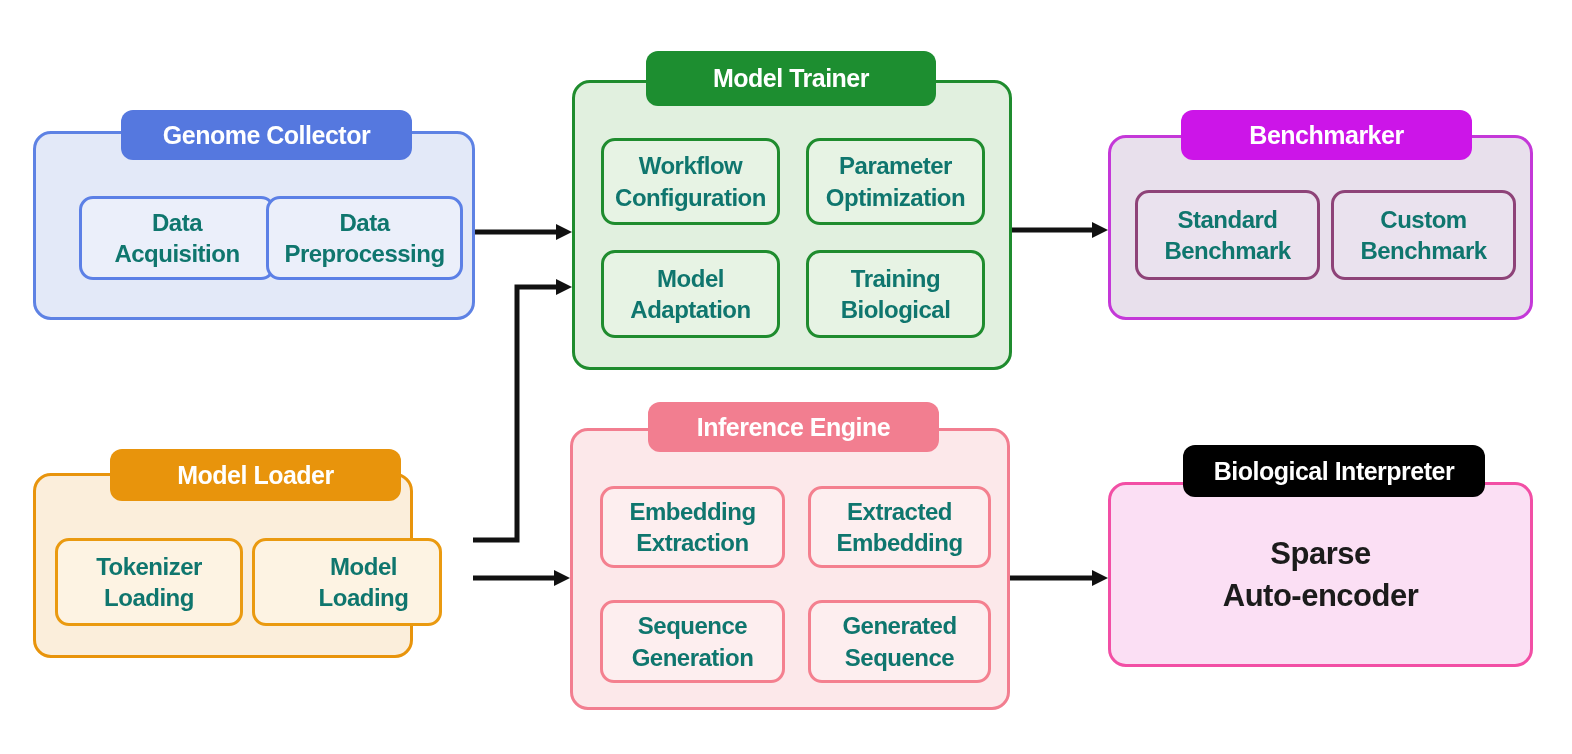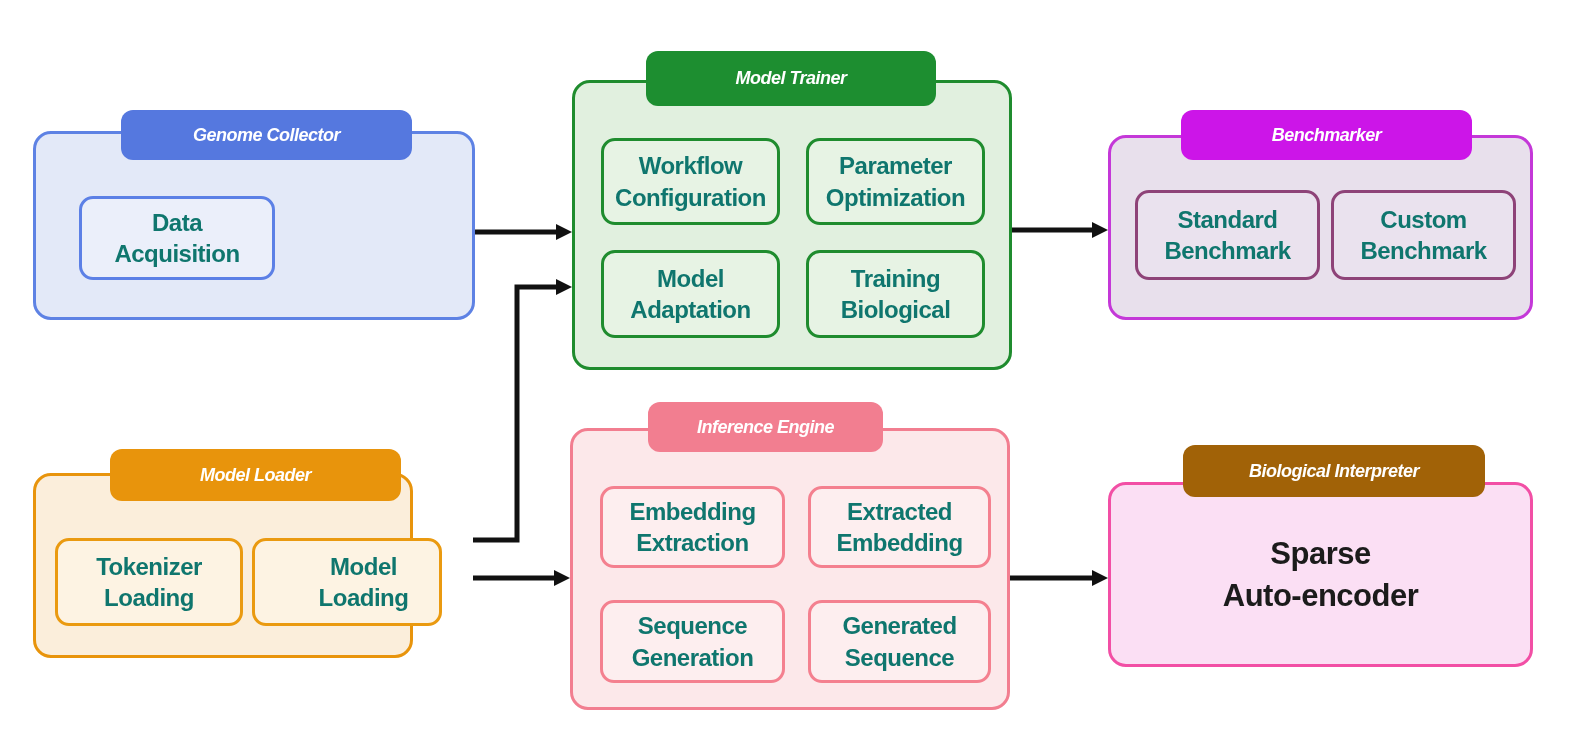--- a/index.html
+++ b/index.html
@@ -6,21 +6,21 @@
   .canvas{
     position:relative;width:1572px;height:754px;background:#ffffff;overflow:hidden;
     font-family:"Liberation Sans",sans-serif;
   }
   svg.arrows{position:absolute;left:0;top:0;z-index:1;pointer-events:none;}
 
   .module{position:absolute;box-sizing:border-box;border:3px solid;border-radius:18px;z-index:2;}
   .mhead{
     position:absolute;box-sizing:border-box;border-radius:12px;z-index:3;
     display:flex;align-items:center;justify-content:center;
-    color:#ffffff;font-weight:700;font-size:18px;letter-spacing:-0.5px;white-space:nowrap;font-style:italic;
+    color:#ffffff;font-weight:700;font-size:25px;letter-spacing:-0.5px;white-space:nowrap;
   }
   .node{
     position:absolute;box-sizing:border-box;border:3px solid;border-radius:14px;
     display:flex;align-items:center;justify-content:center;text-align:center;
     font-weight:700;font-size:24px;letter-spacing:-0.5px;line-height:1.3;color:#0f766e;
     padding:0 5px;
   }
   .freetext{
     position:absolute;inset:0;display:flex;align-items:center;justify-content:center;
     text-align:center;font-weight:700;font-size:31px;letter-spacing:-0.5px;line-height:1.35;
@@ -42,26 +42,26 @@
   .bm-h{left:70px;top:-28px;width:291px;height:50px;background:#CC15E8;}
   .bm-n{background:#EAE2EE;border-color:#8E4378;}
 
   
   .ml-b{left:33px;top:473px;width:380px;height:185px;background:#FBEEDB;border-color:#E8940C;}
   .ml-h{left:74px;top:-27px;width:291px;height:52px;background:#E8940C;}
   .ml-n{background:#FDF3E3;border-color:#EA9A10;}
 
   
   .ie-b{left:570px;top:428px;width:440px;height:282px;background:#FCE8EA;border-color:#F27E90;}
-  .ie-h{left:75px;top:-29px;width:235px;height:50px;background:#F27E90;border-radius:12px;}
+  .ie-h{left:75px;top:-29px;width:291px;height:50px;background:#F27E90;border-radius:12px;}
   .ie-n{background:#FDEEEF;border-color:#F4808F;}
 
   
   .bi-b{left:1108px;top:482px;width:425px;height:185px;background:#FBDFF4;border-color:#F24FA5;}
-  .bi-h{left:72px;top:-40px;width:302px;height:52px;background:#a16207;}
+  .bi-h{left:72px;top:-40px;width:302px;height:52px;background:#000000;}
 </style>
 </head>
 <body>
 
 <div class="canvas">
 
   <svg class="arrows" width="1572" height="754" viewBox="0 0 1572 754">
     <defs>
       <marker id="ah" viewBox="0 0 16 16" markerUnits="userSpaceOnUse" markerWidth="16" markerHeight="18" refX="1" refY="8" orient="auto">
         <path d="M0,0 L16,8 L0,16 Z" fill="#111111"></path>
@@ -74,20 +74,21 @@
     <path d="M1010,578 L1093,578" stroke="#111111" stroke-width="5" fill="none" marker-end="url(#ah)"></path>
     <path d="M779,524 L789,524" stroke="#111111" stroke-width="5" fill="none" marker-end="url(#ah)"></path>
     <path d="M779,637 L789,637" stroke="#111111" stroke-width="5" fill="none" marker-end="url(#ah)"></path>
   </svg>
 
   <div class="module gc-b">
     <div class="mhead gc-h">
       <span>Genome Collector</span>
     </div>
     <div class="node gc-n" style="left:15px;top:62px;width:196px;height:84px;margin-left:28px;">Data Acquisition</div>
+    <div class="node gc-n" style="left:230px;top:62px;width:197px;height:84px;">Data Preprocessing</div>
   </div>
 
   <div class="module mt-b">
     <div class="mhead mt-h">
       <span>Model Trainer</span>
     </div>
     <div class="node mt-n" style="left:26px;top:55px;width:179px;height:87px;">Workflow Configuration</div>
     <div class="node mt-n" style="left:231px;top:55px;width:179px;height:87px;">Parameter Optimization</div>
     <div class="node mt-n" style="left:26px;top:167px;width:179px;height:88px;">Model Adaptation</div>
     <div class="node mt-n" style="left:231px;top:167px;width:179px;height:88px;">Training Biological</div>

